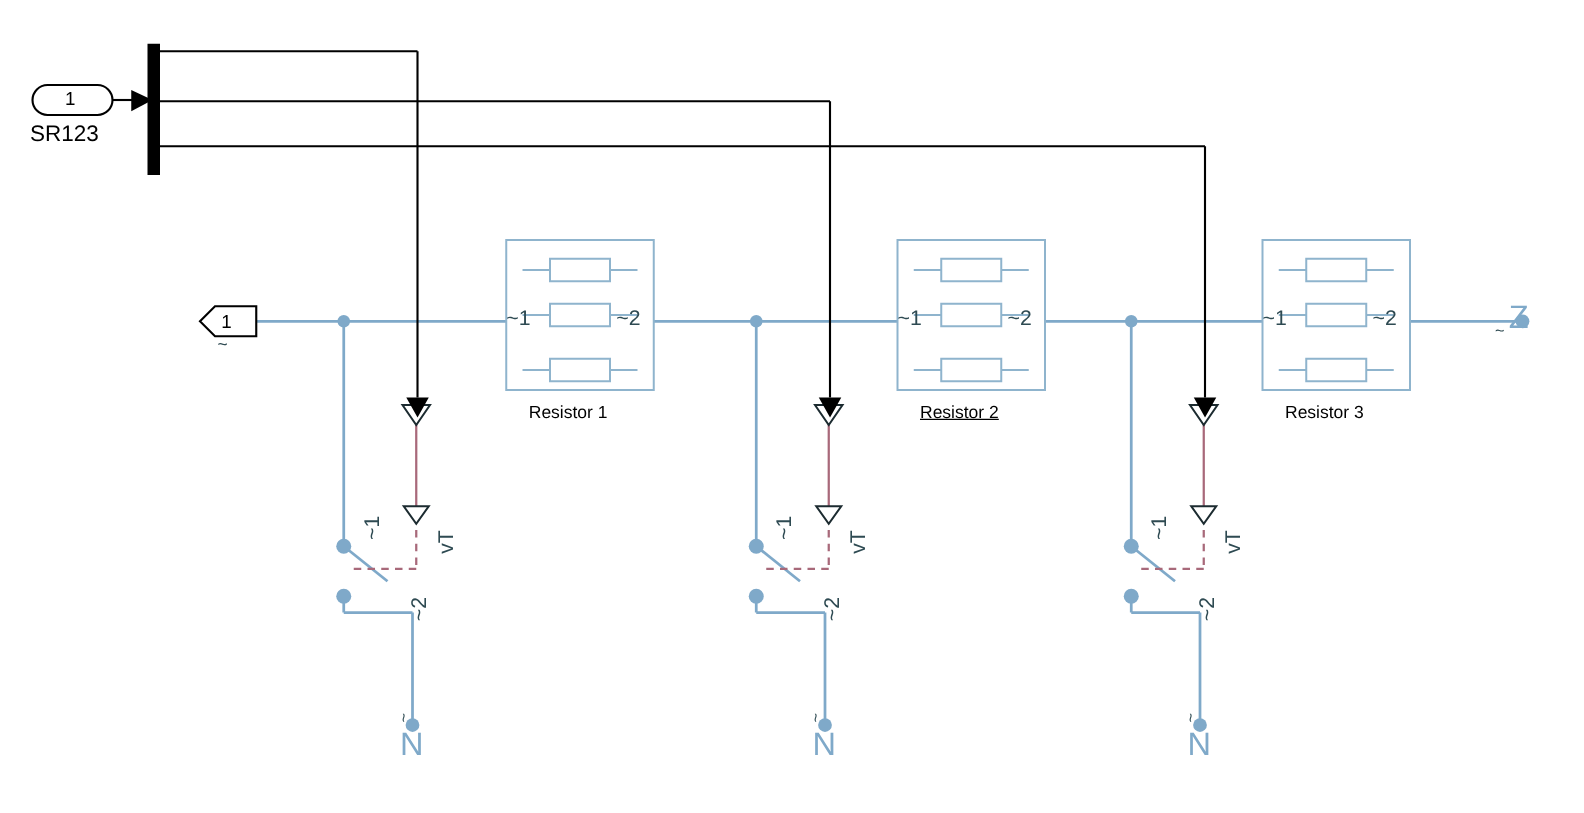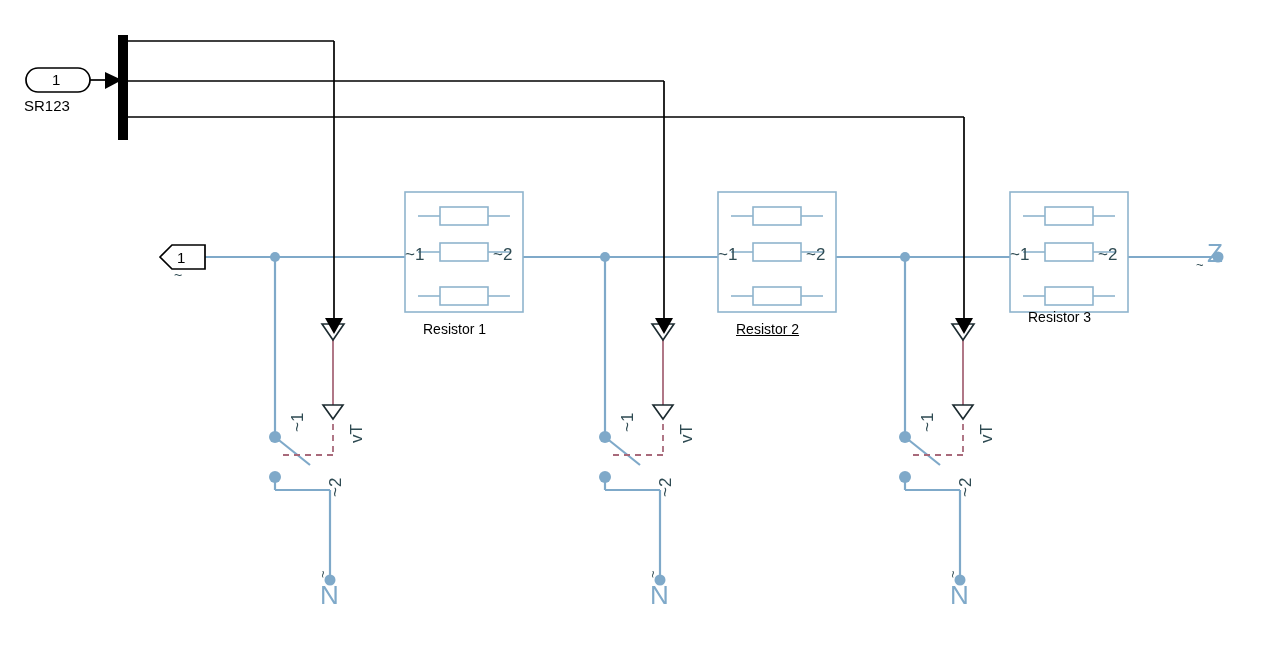--- a/index.html
+++ b/index.html
@@ -181,39 +181,39 @@
   </svg>
 
   <svg class="layer">
 
     <rect x="26" y="68" width="64" height="24" rx="12" ry="12" fill="#ffffff" stroke="#000000" stroke-width="1.7"></rect>
 
     <polygon points="160,257 172,245 205,245 205,269 172,269" fill="#ffffff" stroke="#000000" stroke-width="1.7"></polygon>
   </svg>
 
   <div class="lbl lbl-blk" style="left:52px;top:72px;font-size:15px;">1</div>
-  <div class="lbl lbl-blk" style="left:24px;top:98px;font-size:15px;">SR123</div>
+  <div class="lbl lbl-blk" style="left:24px;top:98px;font-size:18px;">SR123</div>
 
   <div class="lbl lbl-blk" style="left:177px;top:250px;font-size:15px;">1</div>
   <div class="lbl lbl-port" style="left:174px;top:268px;font-size:14px;">~</div>
 
   <div class="lbl lbl-blue" style="left:1207px;top:240px;font-size:26px;">Z</div>
   <div class="lbl lbl-port" style="left:1196px;top:258px;font-size:13px;">~</div>
 
   <div class="lbl lbl-port" style="left:405px;top:246px;font-size:17px;">~1</div>
   <div class="lbl lbl-port" style="left:493px;top:246px;font-size:17px;">~2</div>
   <div class="lbl lbl-blk" style="left:423px;top:322px;font-size:14px;text-align:center;">Resistor 1</div>
 
   <div class="lbl lbl-port" style="left:718px;top:246px;font-size:17px;">~1</div>
   <div class="lbl lbl-port" style="left:806px;top:246px;font-size:17px;">~2</div>
   <div class="lbl lbl-blk" style="left:736px;top:322px;font-size:14px;text-decoration:underline;">Resistor 2</div>
 
   <div class="lbl lbl-port" style="left:1010px;top:246px;font-size:17px;">~1</div>
   <div class="lbl lbl-port" style="left:1098px;top:246px;font-size:17px;">~2</div>
-  <div class="lbl lbl-blk" style="left:1028px;top:310px;font-size:14px;">Resistor 3</div>
+  <div class="lbl lbl-blk" style="left:1028px;top:322px;font-size:14px;">Resistor 3</div>
 
   <div class="lbl lbl-port lbl-rot" style="left:289px;top:432px;font-size:17px;transform:rotate(-90deg);">~1</div>
   <div class="lbl lbl-port lbl-rot" style="left:327px;top:497px;font-size:17px;transform:rotate(-90deg);">~2</div>
 
   <div class="lbl lbl-port lbl-rot" style="left:619px;top:432px;font-size:17px;transform:rotate(-90deg);">~1</div>
   <div class="lbl lbl-port lbl-rot" style="left:657px;top:497px;font-size:17px;transform:rotate(-90deg);">~2</div>
 
   <div class="lbl lbl-port lbl-rot" style="left:919px;top:432px;font-size:17px;transform:rotate(-90deg);">~1</div>
   <div class="lbl lbl-port lbl-rot" style="left:957px;top:497px;font-size:17px;transform:rotate(-90deg);">~2</div>
 

